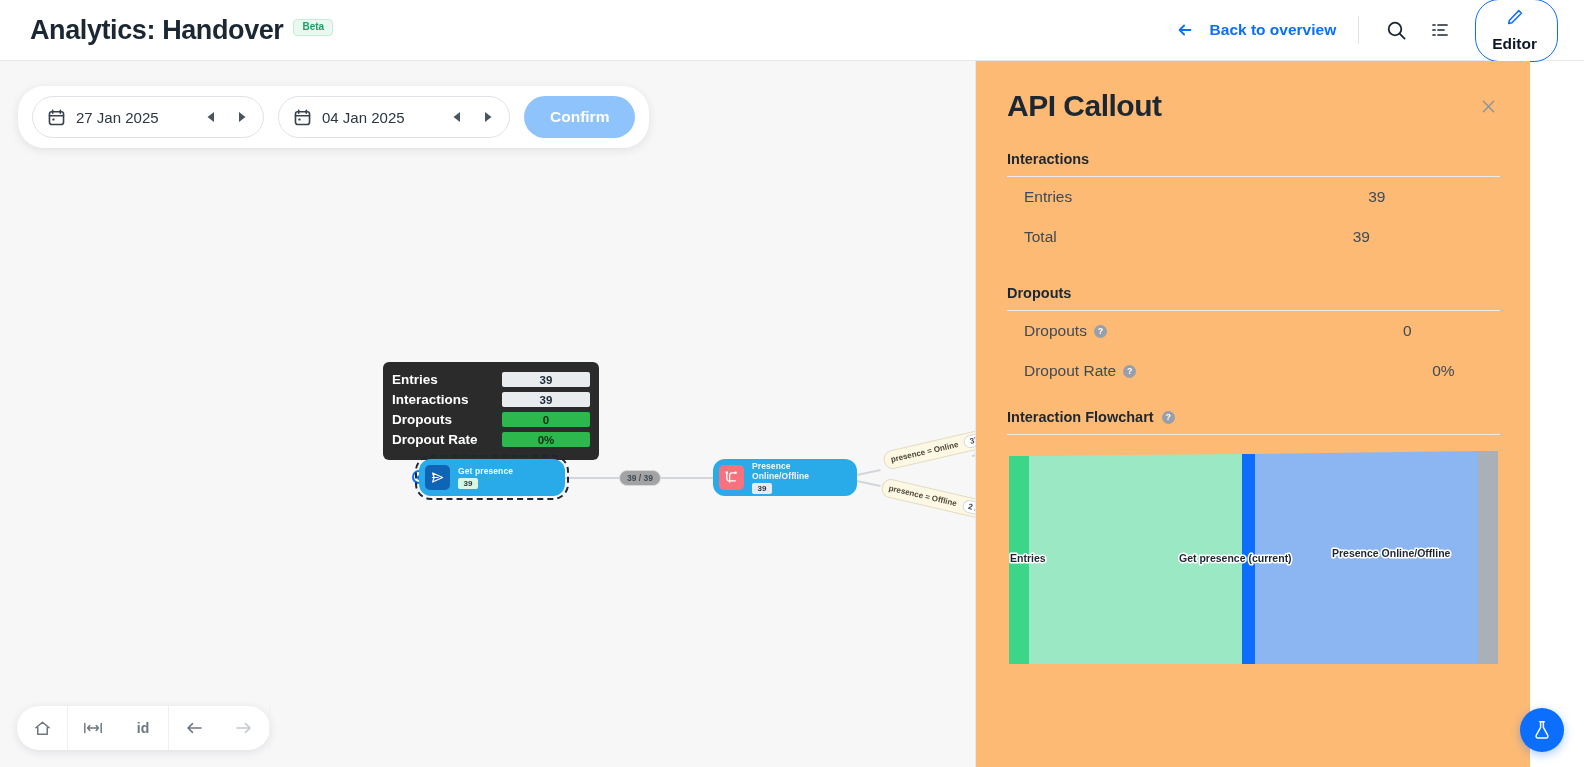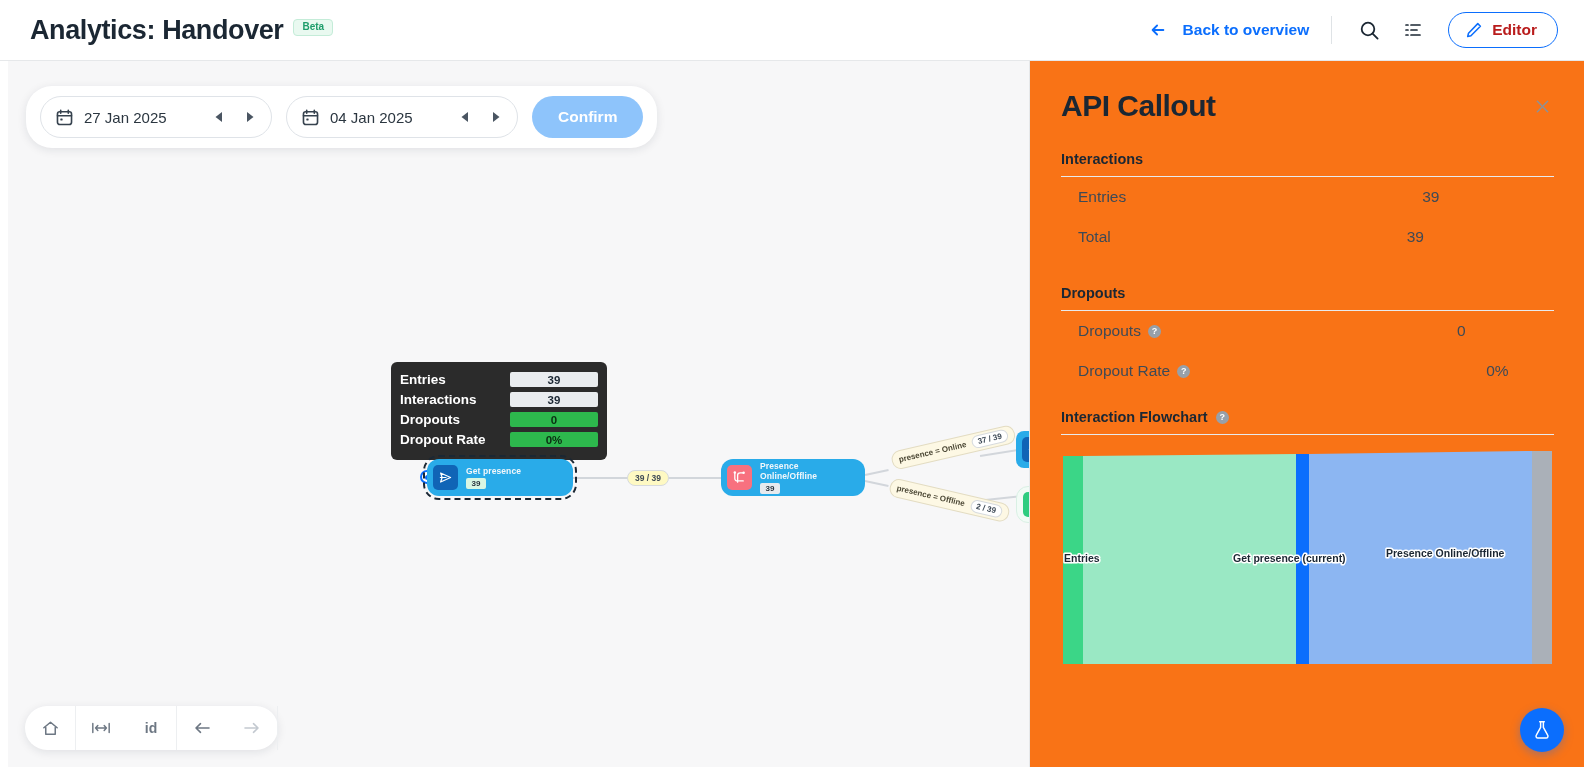--- a/index.html
+++ b/index.html
@@ -37,28 +37,28 @@
     padding: 0 22px 0 0;
   }
   .back-arrow { width: 18px; height: 18px; display: block; }
   .tb-divider { width: 1px; height: 28px; background: #dfe3e6; margin: 0 20px 0 0; }
   .icon-btn {
     width: 34px; height: 34px; display: flex; align-items: center; justify-content: center;
     cursor: pointer; color: #1b2733; margin-right: 10px;
   }
   .editor-btn {
     display: flex; align-items: center; gap: 9px;
-    border: 1.6px solid #0b6efd; color: #b91c1c; background: #fff;
+    border: 1.6px solid #0b6efd; color: #0f172a; background: #fff;
     border-radius: 24px; padding: 8px 20px 8px 16px;
-    font-size: 15.5px; font-weight: 600; cursor: pointer; margin-left: 8px;
+    font-size: 15.5px; font-weight: 600; cursor: pointer; margin-left: 8px; flex-direction: column;
   }
 
   
   .canvas {
-    position: absolute; left: 8px; top: 61px; width: 1029px; height: 706px;
+    position: absolute; left: 0; top: 61px; width: 1029px; height: 706px;
     background: #f7f7f8; overflow: hidden; text-decoration: underline;
   }
 
   
   .daterange {
     position: absolute; left: 18px; top: 25px;
     background: #fff; border-radius: 26px;
     box-shadow: 0 2px 10px rgba(20,30,45,.10);
     display: flex; align-items: center; padding: 10px 14px; gap: 14px;
   }
@@ -127,21 +127,21 @@
   .entry-dot {
     position: absolute; left: 412px; top: 409px;
     width: 14px; height: 14px; border-radius: 50%;
     border: 2px solid #0b6efd; background: #fff;
     display: flex; align-items: center; justify-content: center;
   }
   .entry-dot i { width: 5px; height: 5px; border-radius: 50%; background: #0b6efd; display:block; }
 
   .edge-line { position: absolute; height: 1.5px; background: #d2d6db; }
   .edge-chip {
-    position: absolute; background: #fef9c3; border: 1px solid #d6dade;
+    position: absolute; background: #a3a3a3; border: 1px solid #d6dade;
     border-radius: 9px; font-size: 8.5px; font-weight: 700; color: #3e4a56;
     padding: 2px 7px; white-space: nowrap;
   }
   .branch-chip {
     position: absolute; background: #fdf8e4; border: 1px solid #e3dcc2;
     border-radius: 9px; font-size: 8px; font-weight: 700; color: #4b4734;
     padding: 2px 6px; white-space: nowrap;
     display: flex; align-items: center; gap: 6px;
   }
   .branch-chip .cnt {
@@ -167,22 +167,22 @@
 
   .fab {
     position: absolute; right: 20px; bottom: 15px;
     width: 44px; height: 44px; border-radius: 50%;
     background: #0b6efd; display: flex; align-items: center; justify-content: center;
     box-shadow: 0 3px 10px rgba(11,110,253,.35); cursor: pointer;
   }
 
   
   .panel {
-    position: absolute; left: 1029px; top: 61px; width: 555px; height: 706px;
-    background: #f97316; border-left: 1px solid #e6e8ea;
+    position: absolute; left: 975px; top: 61px; width: 555px; height: 706px;
+    background: #fdba74; border-left: 1px solid #e6e8ea;
     padding: 28px 30px 0 31px; overflow: hidden;
   }
   .panel-head { display: flex; align-items: flex-start; }
   .panel-title {
     font-size: 30px; font-weight: 700; color: #1b2733; letter-spacing: -0.5px;
   }
   .panel-close {
     margin-left: auto; color: #8a929b; cursor: pointer; font-size: 22px;
     line-height: 1; padding: 8px 2px 0 0;
   }

